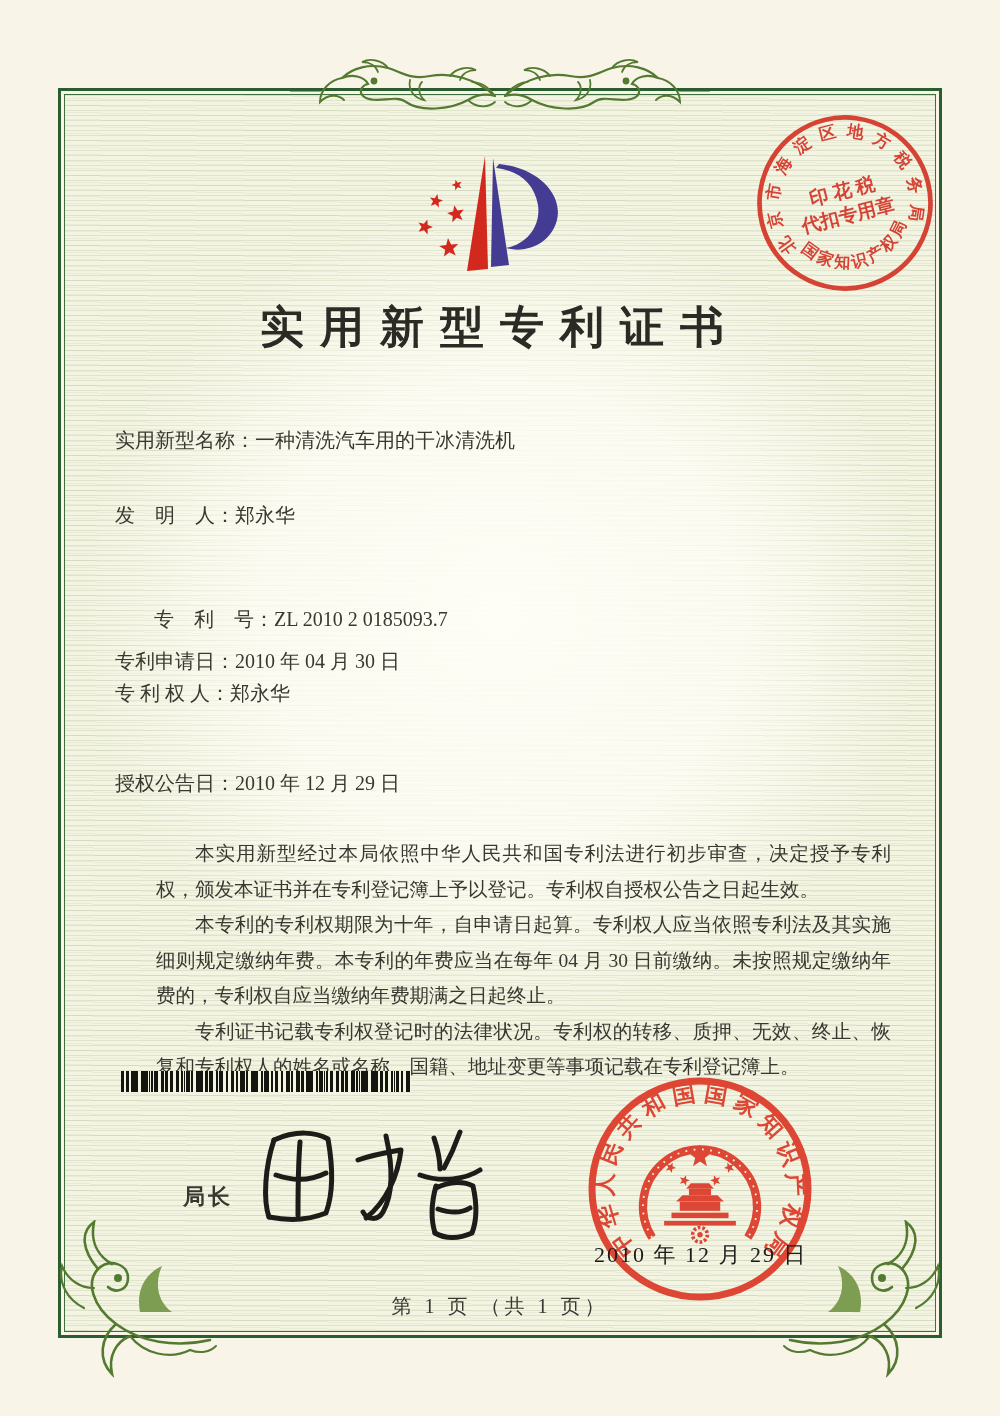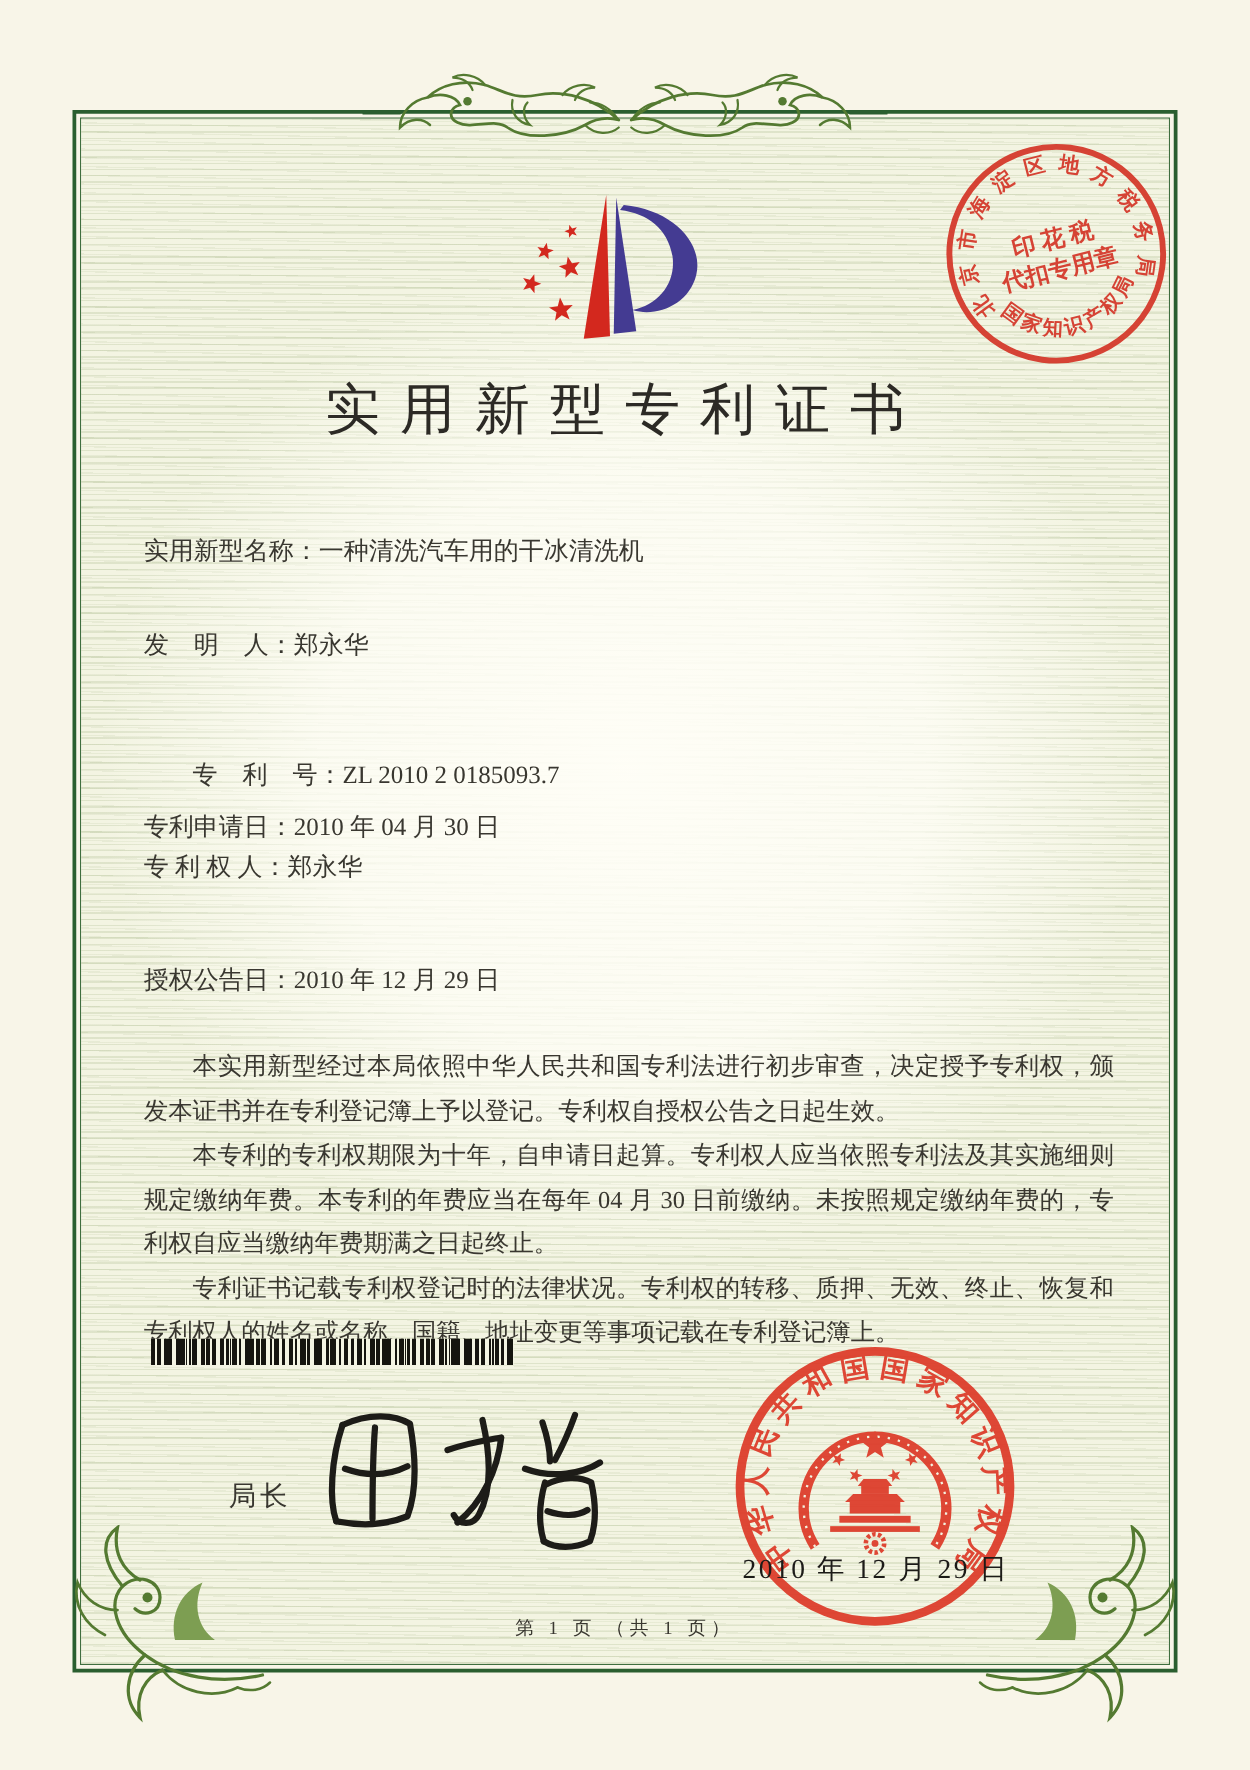--- a/index.html
+++ b/index.html
@@ -15,46 +15,46 @@
   .frame .inner-bg { position:absolute; inset:4px;
       background:
         radial-gradient(ellipse 62% 42% at 50% 42%, rgba(255,254,247,0.97) 0%, rgba(255,254,247,0.75) 45%, rgba(255,254,247,0) 78%),
         repeating-linear-gradient(0deg, rgba(128,152,92,0.18) 0 1px, rgba(255,255,250,0) 1px 5px),
         repeating-linear-gradient(1.2deg, rgba(128,152,92,0.10) 0 1px, rgba(255,255,250,0) 1px 7px),
         #f3f4e2; }
 
   .cert-no { position:absolute; left:95px; top:150px; font-size:18px; letter-spacing:5px; color:#45433c; }
 
   .title { position:absolute; left:0; top:298px; width:100%; text-align:center;
-           font-size:44px; font-weight:normal; letter-spacing:16px; color:#2c2a25; }
+           font-size:44px; font-weight:bold; letter-spacing:16px; color:#2c2a25; }
 
   .fields { position:absolute; left:115px; top:0; width:780px; color:#393730; font-size:20px; }
   .field-row { position:absolute; left:0; white-space:nowrap; }
   .f0{top:427px;} .f1{top:502px;} .f2{top:606px;margin-left:39px;} .f3{top:648px;} .f4{top:680px;} .f5{top:770px;}
 
   .body-text { position:absolute; left:115px; top:836px; width:776px; font-size:19.5px;
                line-height:35.5px; color:#393730; text-align:justify; }
-  .body-text p { text-indent:2em; }
+  .body-text p { text-indent:2em;margin-left:41px; }
 
   .barcode { position:absolute; left:121px; top:1071px; width:290px; height:21px;
       background:
         repeating-linear-gradient(90deg, #15150f 0 2px, transparent 2px 5px),
         repeating-linear-gradient(90deg, #15150f 0 3px, transparent 3px 11px),
         repeating-linear-gradient(90deg, #15150f 0 1px, transparent 1px 7px),
         #f3f4e2; }
 
-  .director-label { position:absolute; left:183px; top:1182px; font-size:22px; letter-spacing:3px; color:#393730; }
+  .director-label { position:absolute; left:183px; top:1182px; font-size:22px; letter-spacing:3px; color:#393730;font-weight:bold; }
   .signature { position:absolute; left:238px; top:1112px; }
 
   .stamp-tax { position:absolute; left:750px; top:108px; transform:rotate(-14deg); opacity:.92; }
   .seal-big { position:absolute; left:583px; top:1072px; opacity:.93; }
   .seal-date { position:absolute; left:594px; top:1240px; font-size:22px; letter-spacing:2px; color:#1c1b18; z-index:6; }
 
   .footer { position:absolute; left:0; top:1293px; width:100%; text-align:center;
-            font-size:15px; letter-spacing:4px; color:#393730; }
+            font-size:20px; letter-spacing:4px; color:#393730; }
 
   .ornament-top { position:absolute; left:290px; top:50px; }
   .flourish-bl { position:absolute; left:40px; top:1220px; }
   .flourish-br { position:absolute; left:780px; top:1220px; transform:scaleX(-1); }
   svg text { font-family:"Liberation Serif","DejaVu Serif",serif; }
 </style>
 </head>
 <body>
 
 <div class="page">

